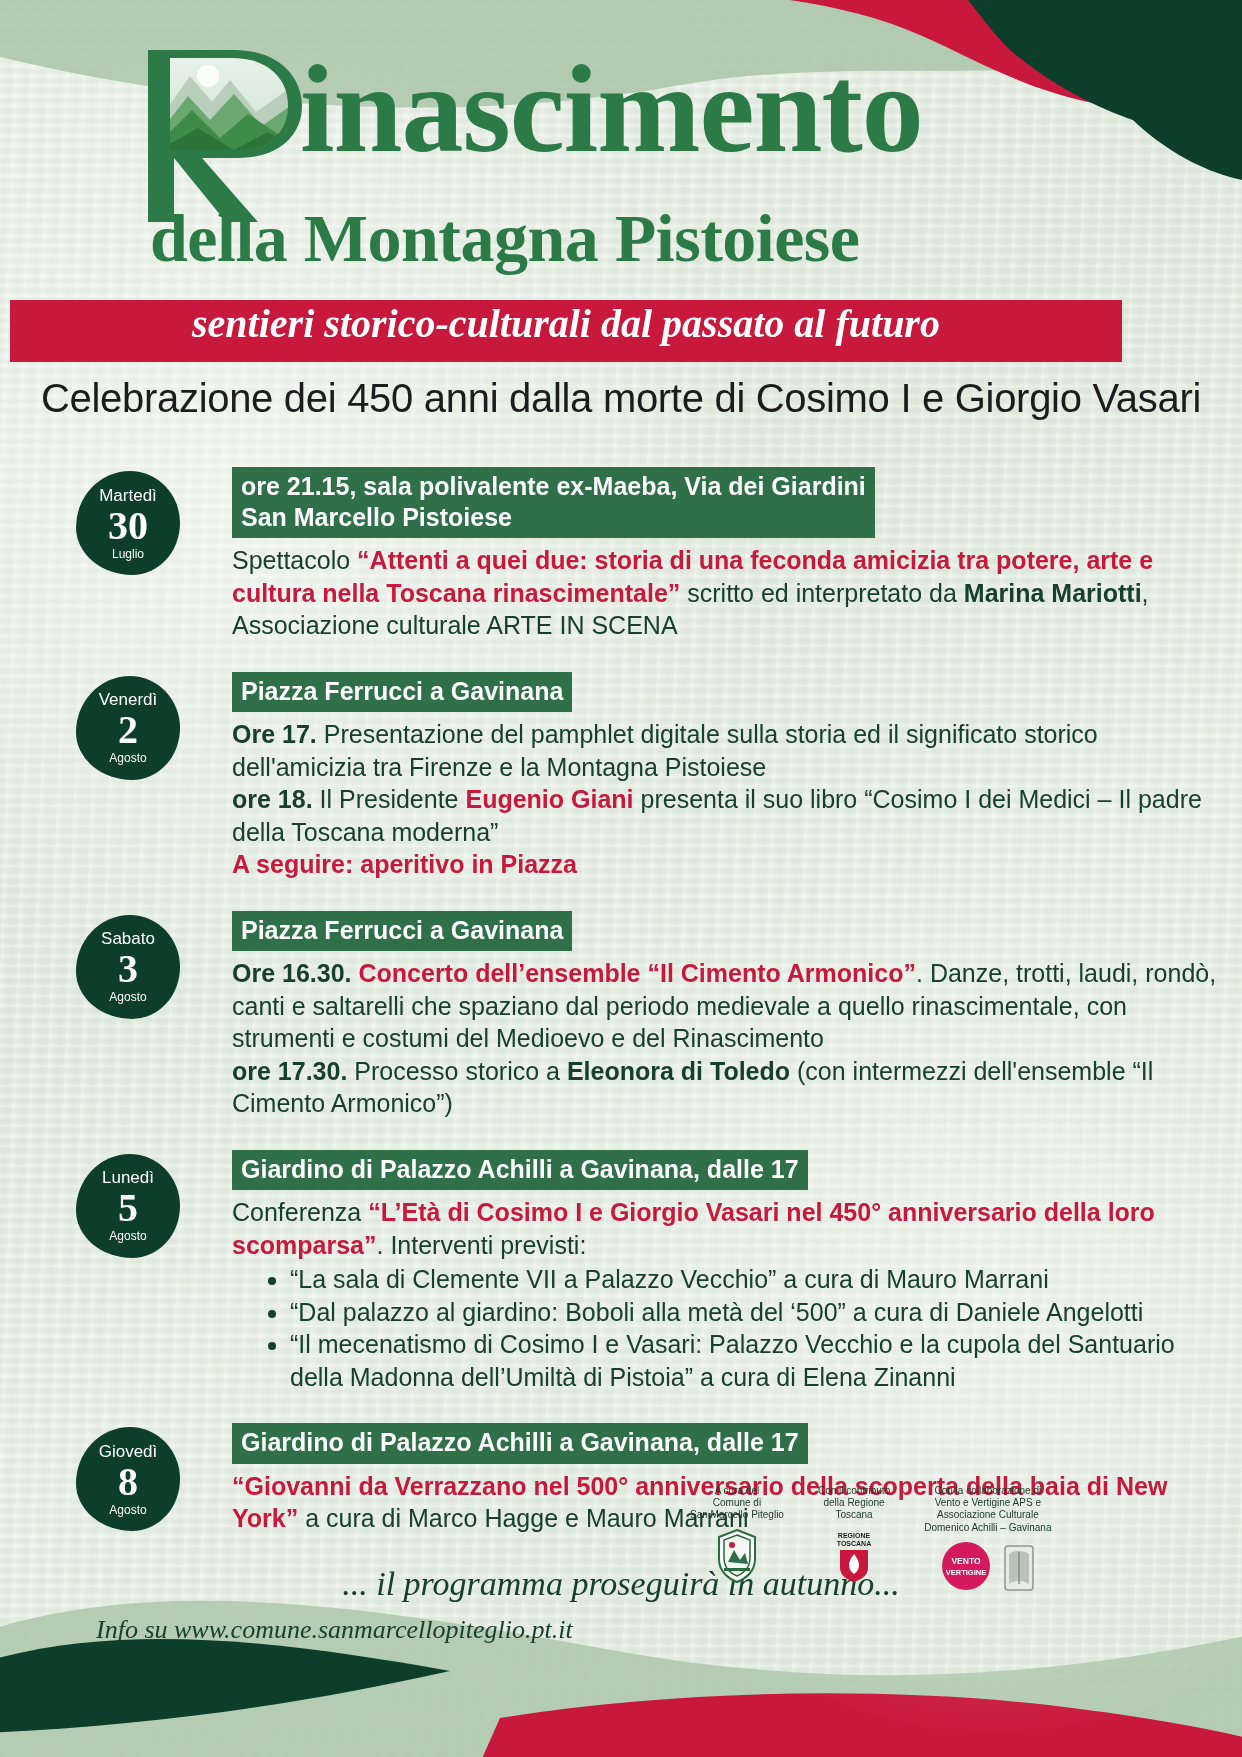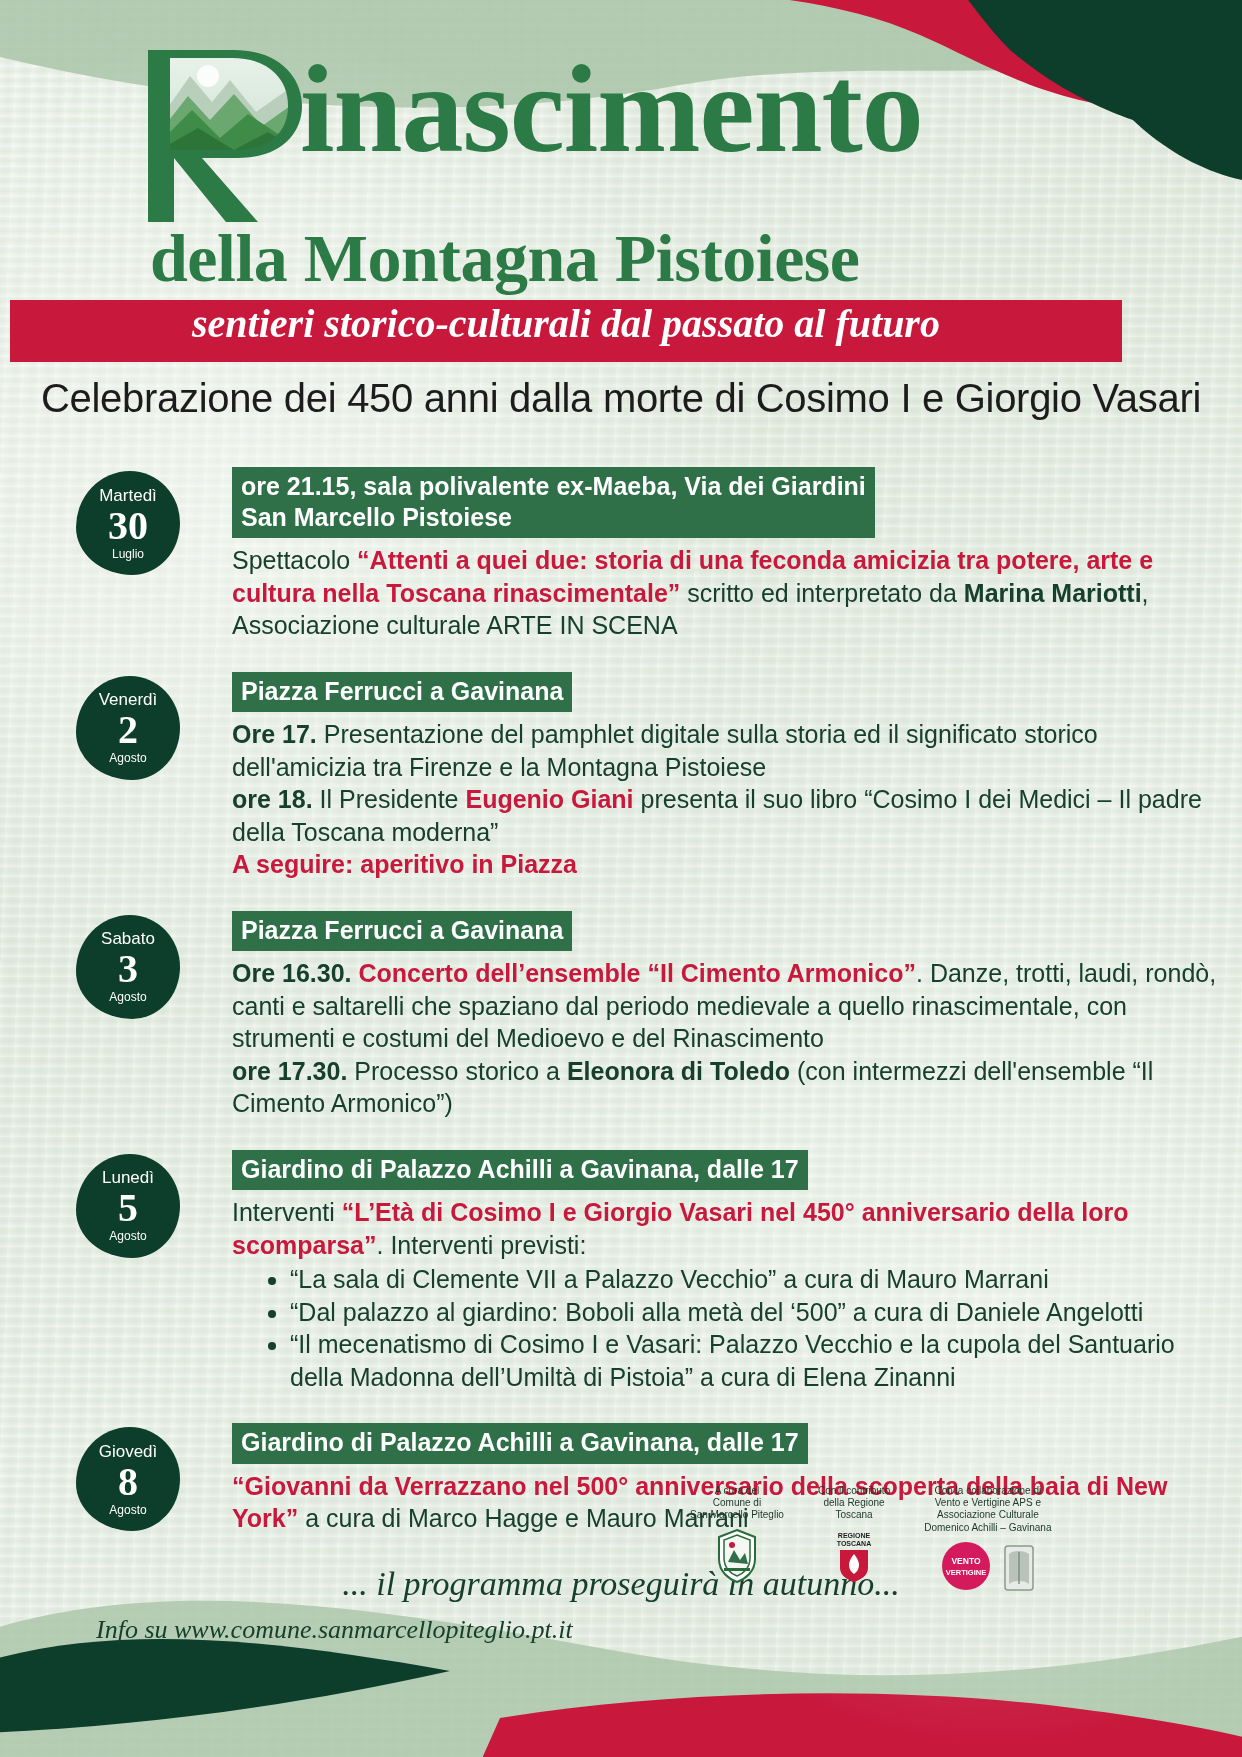--- a/index.html
+++ b/index.html
@@ -55,21 +55,20 @@
   }
   .title-sub {
     position:absolute; left:150px; top:178px;
     font-family:"Liberation Serif", serif;
     font-weight:700;
     font-size:68px;
     line-height:1;
     color:#2c7a45;
     white-space:nowrap;
     letter-spacing:-0.5px;
-    margin-top:20px;
   }
 
   .redband {
     position:relative; z-index:5;
     margin-top:74px;
     background:#c8183c;
     height:62px;
     width:1112px;
     margin-left:10px;
     display:flex; align-items:flex-start; justify-content:center;
@@ -257,21 +256,21 @@
           <div class="mon">Agosto</div>
         </div>
         <div class="evbody"><div class="venue"><span>Piazza Ferrucci a Gavinana</span></div><div class="desc"><span class="dk" style="font-weight: 700;">Ore 16.30. </span><span class="red">Concerto dell’ensemble “Il Cimento Armonico”</span><span class="dk">. Danze, trotti, laudi, rondò, canti e saltarelli che spaziano dal periodo medievale a quello rinascimentale, con strumenti e costumi del Medioevo e del Rinascimento</span></div><div class="desc"><span class="dk" style="font-weight: 700;">ore 17.30.</span><span class="dk"> Processo storico a </span><span class="dk" style="font-weight: 700;">Eleonora di Toledo</span><span class="dk"> (con intermezzi dell'ensemble “Il Cimento Armonico”)</span></div></div>
       </div>
       <div class="event">
         <div class="datebadge">
           <div class="dow">Lunedì</div>
           <div class="num">5</div>
           <div class="mon">Agosto</div>
         </div>
-        <div class="evbody"><div class="venue"><span>Giardino di Palazzo Achilli a Gavinana, dalle 17</span></div><div class="desc"><span class="dk">Interventi </span><span class="red">“L’Età di Cosimo I e Giorgio Vasari nel 450° anniversario della loro scomparsa”</span><span class="dk">. Interventi previsti:</span></div><ul class="bullets">
+        <div class="evbody"><div class="venue"><span>Giardino di Palazzo Achilli a Gavinana, dalle 17</span></div><div class="desc"><span class="dk">Conferenza </span><span class="red">“L’Età di Cosimo I e Giorgio Vasari nel 450° anniversario della loro scomparsa”</span><span class="dk">. Interventi previsti:</span></div><ul class="bullets">
             <li>“La sala di Clemente VII a Palazzo Vecchio” a cura di Mauro Marrani</li>
             <li>“Dal palazzo al giardino: Boboli alla metà del ‘500” a cura di Daniele Angelotti</li>
             <li>“Il mecenatismo di Cosimo I e Vasari: Palazzo Vecchio e la cupola del Santuario della Madonna dell’Umiltà di Pistoia” a cura di Elena Zinanni</li>
           </ul></div>
       </div>
       <div class="event">
         <div class="datebadge">
           <div class="dow">Giovedì</div>
           <div class="num">8</div>
           <div class="mon">Agosto</div>

